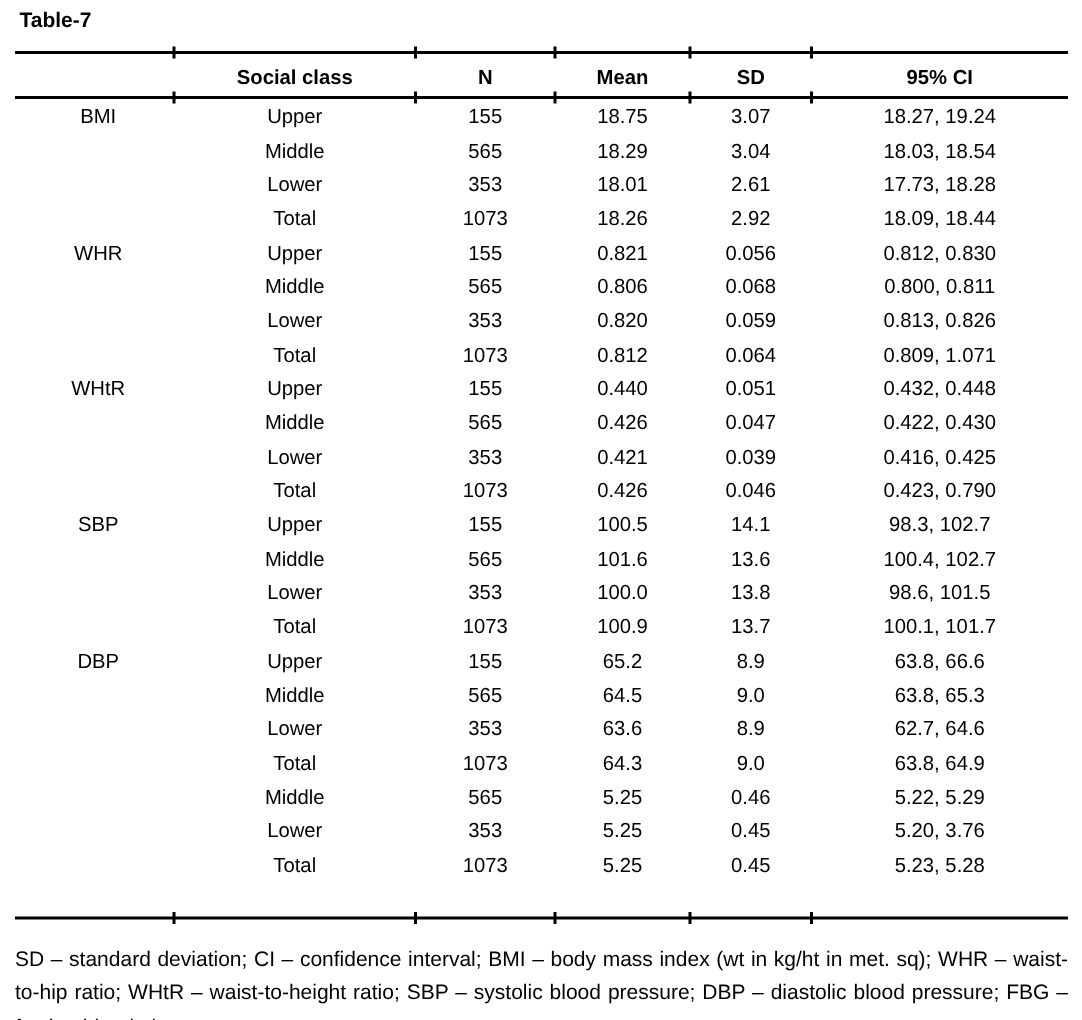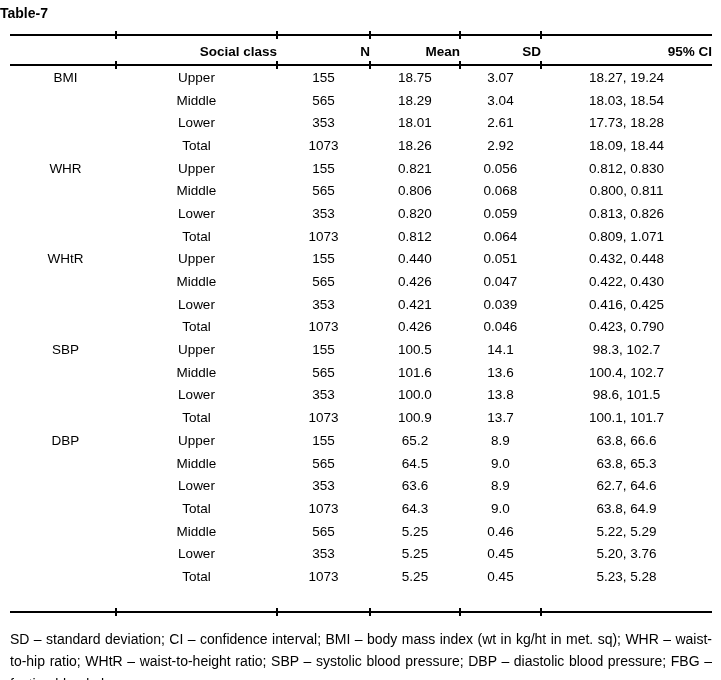--- a/index.html
+++ b/index.html
@@ -7,21 +7,21 @@
     position: relative;
     width: 721px;
     height: 680px;
     background: #ffffff;
     color: #000000;
     font-family: "Liberation Sans", "DejaVu Sans", sans-serif;
     overflow: hidden;
   }
   .title {
     position: absolute;
-    left: 0;
+    left: 13px;
     top: 5px;
     font-size: 14px;
     font-weight: 700;
   }
   .rule {
     position: absolute;
     left: 10px;
     width: 702px;
     height: 2px;
     background: #000000;
@@ -40,21 +40,21 @@
     left: 10px;
     top: 36px;
     width: 702px;
     border-collapse: collapse;
     table-layout: fixed;
   }
   table.stats th {
     height: 30px;
     font-size: 13.5px;
     font-weight: 700;
-    text-align: right;
+    text-align: center;
     padding: 0;
     vertical-align: middle;
   }
   table.stats td {
     height: 22.7px;
     font-size: 13.5px;
     font-weight: 400;
     text-align: center;
     padding: 0;
     vertical-align: middle;

